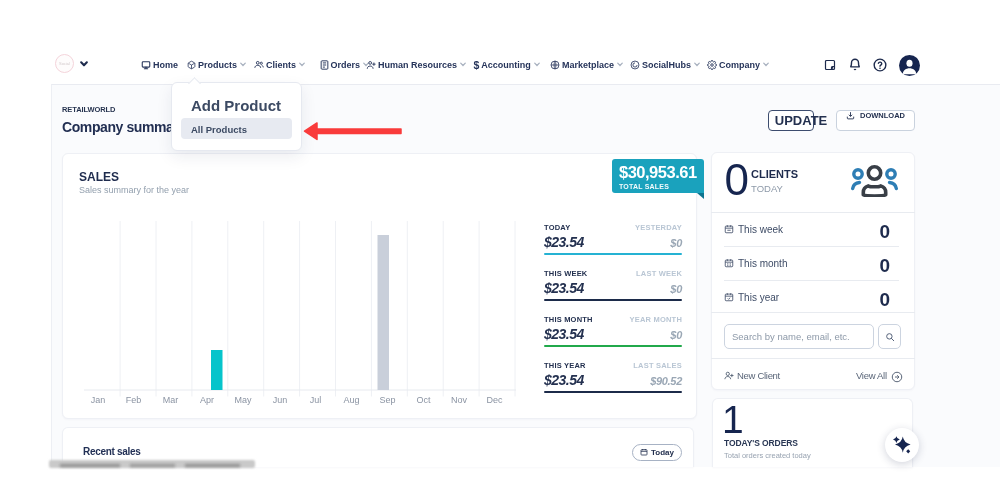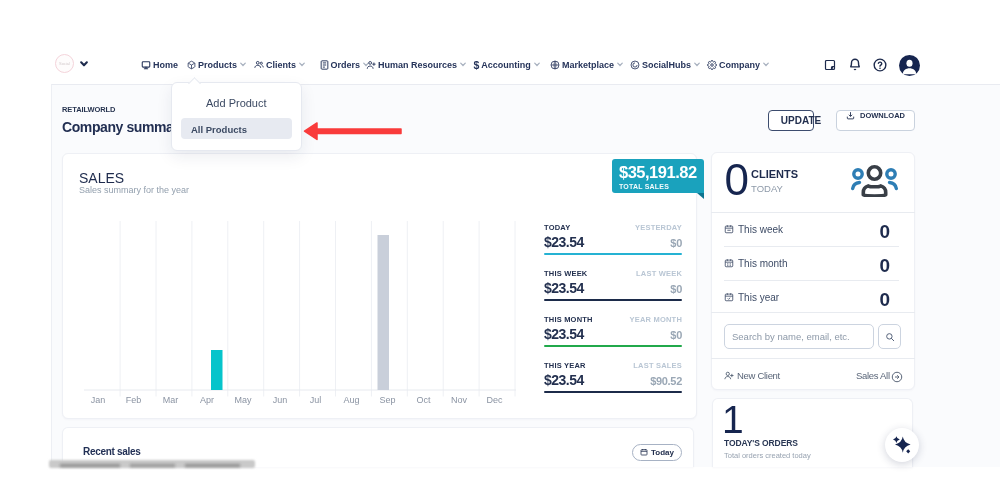--- a/index.html
+++ b/index.html
@@ -6,21 +6,21 @@
 html,body { width:1000px; height:500px; background:#fff; font-family:"Liberation Sans", sans-serif; overflow:hidden; }
 .abs { position:absolute; }
 #content-bg { left:51px; top:84px; width:949px; height:383px; background:#fafbfd; border-top:1px solid #e9ebf1; border-left:1px solid #edeff4; }
 .navitem { position:absolute; top:56.5px; height:16px; display:flex; align-items:center; color:#26345a; font-size:9px; font-weight:700; letter-spacing:0; white-space:nowrap; }
 .navitem svg.ic { margin-right:2px; }
 .chev { margin-left:3px; }
 .card { position:absolute; background:#fff; border:1px solid #eef0f5; border-radius:6px; box-shadow:0 1px 2px rgba(30,40,80,0.03); }
 .srow { position:absolute; left:544px; width:138px; }
 .srow .lbl { display:flex; justify-content:space-between; font-size:7.5px; font-weight:700; letter-spacing:0.2px; color:#23304f; }
 .srow .lbl span:last-child { color:#b9c6d4; }
-.srow .val { display:flex; justify-content:space-between; align-items:baseline; margin-top:2px; font-size:14px; font-weight:700; letter-spacing:-0.5px; color:#23304f; }
+.srow .val { display:flex; justify-content:space-between; align-items:baseline; margin-top:2px; font-size:14px; font-weight:700; letter-spacing:-0.5px; color:#23304f;font-style:italic; }
 .srow .val span:last-child { font-size:11px; color:#9aa7b5; letter-spacing:-0.3px; }
 .srow .line { margin-top:3px; height:2.5px; border-radius:2px; }
 .crow { position:absolute; left:724px; width:166px; height:13px; line-height:13px; display:flex; justify-content:space-between; align-items:center; color:#3e4c66; font-size:10px; font-weight:400; }
 .crow .num { font-size:19px; font-weight:700; color:#1e2b4d; margin-top:4px; line-height:13px; }
 .cdiv { position:absolute; left:724px; width:175px; height:1px; background:#e8ebf0; }
 </style>
 </head>
 <body>
 <div class="abs" id="content-bg"></div>
 
@@ -141,41 +141,41 @@
 <div class="abs" style="left:899px;top:55px;width:21px;height:21px;border-radius:50%;background:#16254f;overflow:hidden;">
 <svg width="21" height="21" viewBox="0 0 24 24">
       <ellipse cx="12" cy="9.3" rx="3.5" ry="4" fill="#fff"></ellipse>
       <path d="M4.2 22c.4-4.5 3.9-6.8 7.8-6.8s7.4 2.3 7.8 6.8z" fill="#fff"></path>
     </svg>
 </div>
 
 <div class="abs" style="left:62px;top:104.5px;font-size:7.5px;font-weight:700;letter-spacing:-0.1px;color:#26334f;">RETAILWORLD</div>
 <div class="abs" style="left:62px;top:119px;font-size:14px;font-weight:700;letter-spacing:-0.4px;color:#222f52;">Company summary</div>
 
-<div class="abs" style="left:768px;top:110px;width:46px;height:21px;border:1.5px solid #3c4c6e;border-radius:4px;background:#fff;display:flex;align-items:center;justify-content:center;gap:4px;font-size:10px;font-weight:700;color:#23304f;padding-left:16px;">
+<div class="abs" style="left:768px;top:110px;width:46px;height:21px;border:1.5px solid #3c4c6e;border-radius:4px;background:#fff;display:flex;align-items:center;justify-content:center;gap:4px;font-size:13px;font-weight:700;color:#23304f;padding-left:16px;">
 <svg width="9" height="9" viewBox="0 0 24 24" fill="none" stroke="#23304f" stroke-width="3">
       <path d="M20.2 12a8.2 8.2 0 0 1-14.3 5.5"></path>
       <path d="M3.8 12A8.2 8.2 0 0 1 18.1 6.5"></path>
       <path d="M21.8 2.8v6.4h-6.4z" fill="#23304f" stroke="none"></path>
       <path d="M2.2 21.2v-6.4h6.4z" fill="#23304f" stroke="none"></path>
     </svg>
 UPDATE</div>
 <div class="abs" style="left:836px;top:110px;width:79px;height:21px;border:1px solid #c9d2de;border-radius:4px;background:#fff;display:flex;justify-content:center;gap:5px;font-size:7.5px;font-weight:700;color:#23304f;">
 <svg width="9" height="9" viewBox="0 0 24 24" fill="none" stroke="#23304f" stroke-width="2.4">
       <path d="M12 3v11M7.5 10 12 14.5 16.5 10"></path>
       <path d="M3.5 15v4a2 2 0 0 0 2 2h13a2 2 0 0 0 2-2v-4"></path>
     </svg>
 DOWNLOAD</div>
 
 <div class="card" style="left:62px;top:153px;width:635px;height:266px;"></div>
-<div class="abs" style="left:79px;top:169.5px;font-size:14px;font-weight:400;color:#1e2b4d;">SALES</div>
+<div class="abs" style="left:79px;top:169.5px;font-size:12px;font-weight:700;color:#1e2b4d;">SALES</div>
 <div class="abs" style="left:79px;top:184.5px;font-size:9px;color:#93a0ae;">Sales summary for the year</div>
 
 <div class="abs" style="left:612px;top:159px;width:92px;height:34px;background:#1aa2bd;border-radius:3px 3px 0 3px;color:#fff;padding:4px 0 0 7px;">
-<div style="font-size:16.5px;font-weight:700;letter-spacing:-0.5px;">$35,191.82</div>
+<div style="font-size:16.5px;font-weight:700;letter-spacing:-0.5px;">$30,953.61</div>
 <div style="font-size:7px;font-weight:700;letter-spacing:0.2px;margin-top:1px;opacity:.95;">TOTAL SALES</div>
 </div>
 <div class="abs" style="left:697px;top:193px;width:0;height:0;border-left:7px solid transparent;border-top:6px solid #0d7490;"></div>
 
 <svg class="abs" style="left:62px;top:210px;" width="470" height="200" viewBox="0 0 470 200">
   <g stroke="#eef0f4" stroke-width="1">
     <line x1="58.1" y1="11" x2="58.1" y2="186.5"></line>
     <line x1="94" y1="11" x2="94" y2="186.5"></line>
     <line x1="129.9" y1="11" x2="129.9" y2="186.5"></line>
     <line x1="165.8" y1="11" x2="165.8" y2="186.5"></line>
@@ -304,21 +304,21 @@
     </svg>
 </div>
 <div class="abs" style="left:711px;top:358px;width:204px;height:1px;background:#e8ebf0;"></div>
 
 <div class="abs" style="left:724px;top:370px;font-size:9.5px;font-weight:400;letter-spacing:-0.3px;color:#5a6679;">
 <svg width="10" height="9" viewBox="0 0 24 22" fill="none" stroke="#5a6679" stroke-width="2.3" style="vertical-align:-1px;margin-right:3px;">
       <circle cx="9" cy="7" r="4"></circle>
       <path d="M2 20c0-4 3-6.5 7-6.5s7 2.5 7 6.5"></path>
       <path d="M19 8v6M16 11h6" stroke-linecap="round"></path>
     </svg>New Client</div>
-<div class="abs" style="left:856px;top:370px;font-size:9.5px;font-weight:400;letter-spacing:-0.3px;color:#5a6679;">Sales All</div>
+<div class="abs" style="left:856px;top:370px;font-size:9.5px;font-weight:400;letter-spacing:-0.3px;color:#5a6679;">View All</div>
 <svg class="abs" style="left:891px;top:370.5px;" width="12" height="12" viewBox="0 0 24 24" fill="none" stroke="#5a6679" stroke-width="2">
     <circle cx="12" cy="12" r="9.5"></circle>
     <path d="M8 12h7M12.5 8.5 16 12l-3.5 3.5"></path>
   </svg>
 
 <div class="card" style="left:712px;top:398px;width:201px;height:69px;border-radius:6px 6px 0 0;border-bottom:none;"></div>
 <div class="abs" style="left:722px;top:400px;font-size:39px;font-weight:400;color:#16254f;line-height:1;">1</div>
 <div class="abs" style="left:724px;top:437.5px;font-size:8.5px;font-weight:700;letter-spacing:-0.1px;color:#2a3855;">TODAY'S ORDERS</div>
 <div class="abs" style="left:724px;top:451px;font-size:7.5px;color:#98a3b1;">Total orders created today</div>
 <div class="abs" style="left:884.5px;top:428px;width:34px;height:34px;border-radius:50%;background:#fff;box-shadow:0 2px 8px rgba(30,40,80,0.2);display:flex;align-items:center;justify-content:center;">
@@ -338,18 +338,18 @@
     </svg>
 Today</div>
 
 <div class="abs" style="left:49px;top:459.5px;width:206px;height:8px;background:#c9c9c9;filter:blur(1.2px);border-radius:2px;"></div>
 <div class="abs" style="left:60px;top:463.5px;width:60px;height:3.5px;background:#8e8e8e;filter:blur(1.8px);"></div>
 <div class="abs" style="left:130px;top:463.5px;width:45px;height:3.5px;background:#969696;filter:blur(1.8px);"></div>
 <div class="abs" style="left:185px;top:463.5px;width:55px;height:3.5px;background:#8e8e8e;filter:blur(1.8px);"></div>
 
 <div class="abs" style="left:171px;top:82px;width:131px;height:69px;background:#fff;border:1px solid #e6e9f0;border-radius:6px;box-shadow:0 6px 16px rgba(30,40,80,0.08);z-index:20;"></div>
 <div class="abs" style="left:189.5px;top:78.5px;width:9px;height:9px;background:#fff;border-left:1px solid #e6e9f0;border-top:1px solid #e6e9f0;transform:rotate(45deg);z-index:21;"></div>
-<div class="abs" style="left:206px;top:97px;font-size:11px;font-weight:400;color:#3c4a63;z-index:22;">Add Product</div>
+<div class="abs" style="left:191px;top:97px;font-size:15px;font-weight:700;color:#3c4a63;z-index:22;">Add Product</div>
 <div class="abs" style="left:181px;top:118px;width:111px;height:21px;background:#e7eaf1;border-radius:4px;z-index:22;"></div>
 <div class="abs" style="left:191px;top:124px;font-size:9.5px;font-weight:700;color:#3c4a63;z-index:23;">All Products</div>
 <svg class="abs" style="left:302px;top:119px;z-index:24;" width="102" height="24" viewBox="0 0 102 24">
 <path d="M2.5 12.2 L15 4 L15 9.9 L99 9.9 L99 14.5 L15 14.5 L15 20.4 Z" fill="#f93b3b" stroke="#f93b3b" stroke-width="1.5" stroke-linejoin="round"></path>
 </svg>
 
 </body></html>

